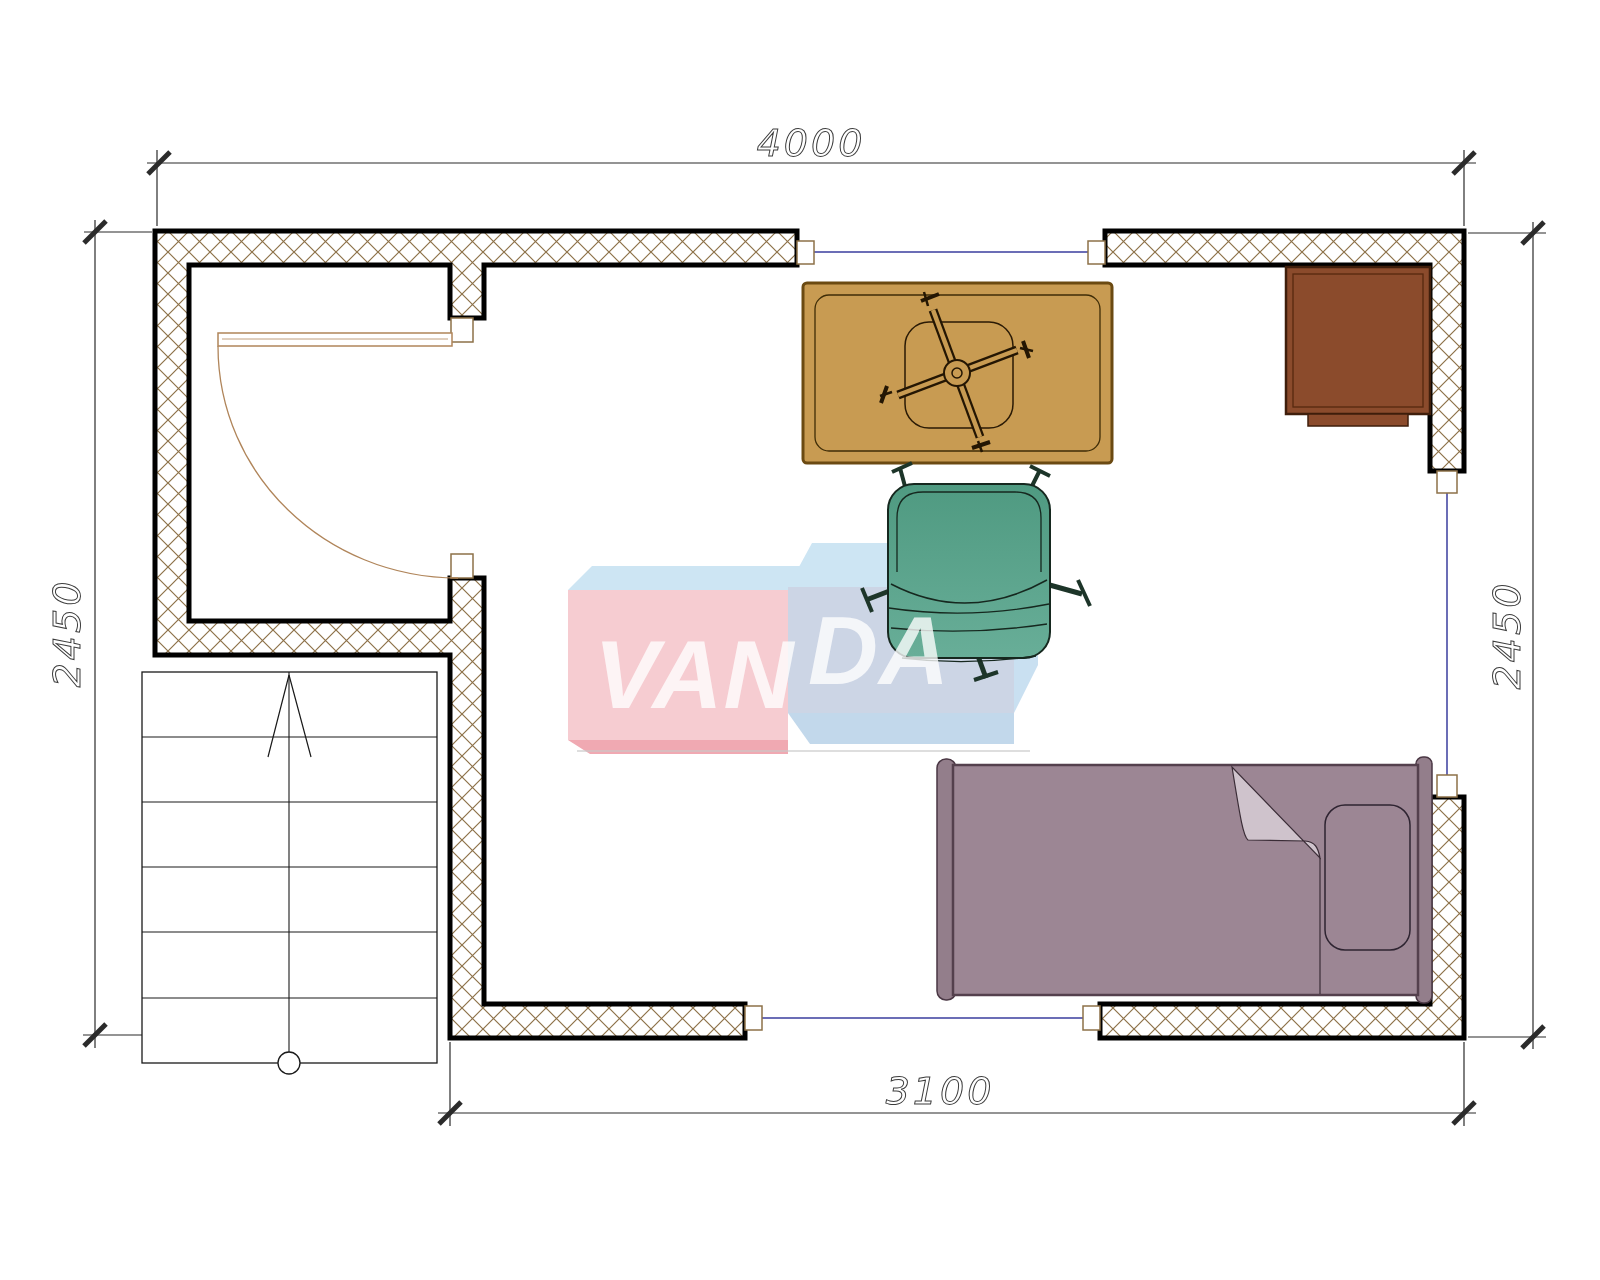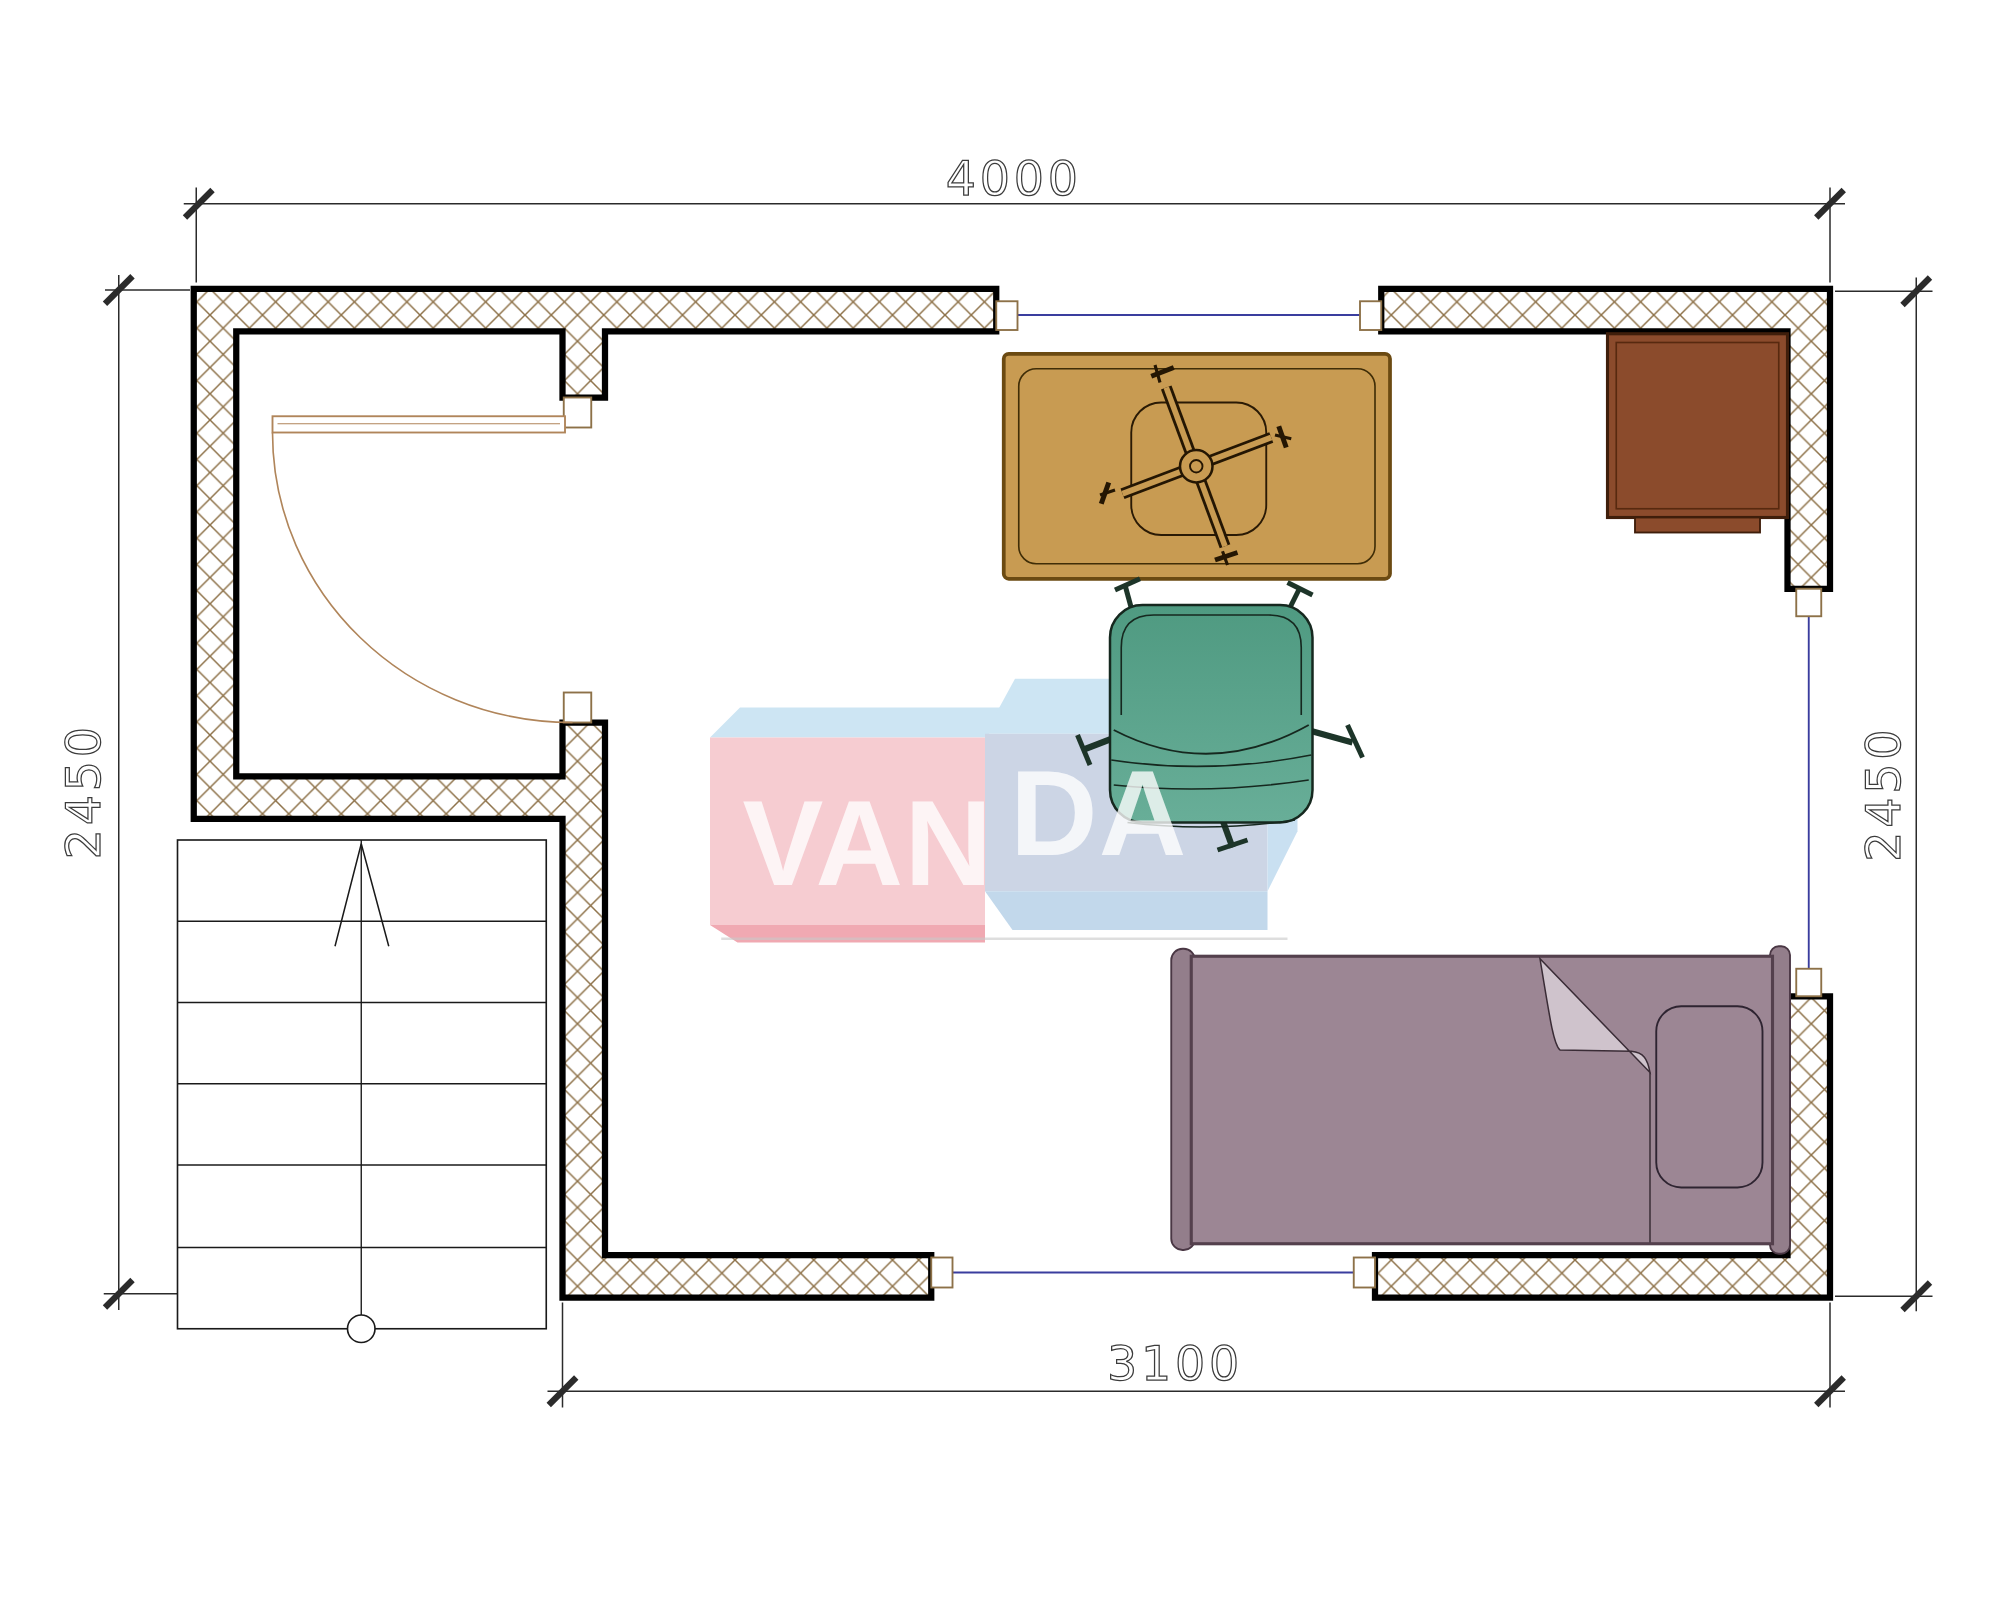--- a/index.html
+++ b/index.html
@@ -1,17 +1,17 @@
 <!DOCTYPE html>
 <html><head>
 <meta charset="utf-8">
 <style>
   html,body{margin:0;padding:0;background:#ffffff;}
   .canvas{position:relative;width:1600px;height:1280px;background:#ffffff;overflow:hidden;
-          font-family:"DejaVu Sans",sans-serif;}
+          font-family:"DejaVu Sans",sans-serif;font-style:italic;}
   svg{display:block;}
   text.dim{font-family:"DejaVu Sans",sans-serif;font-size:38px;letter-spacing:3px;
            fill:none;stroke:#3c3c3c;stroke-width:1;}
   text.wm{font-family:"Liberation Sans",sans-serif;font-weight:bold;font-size:97px;
           fill:#ffffff;fill-opacity:0.78;letter-spacing:1px;}
 </style>
 </head>
 <body>
 
 <div class="canvas">

